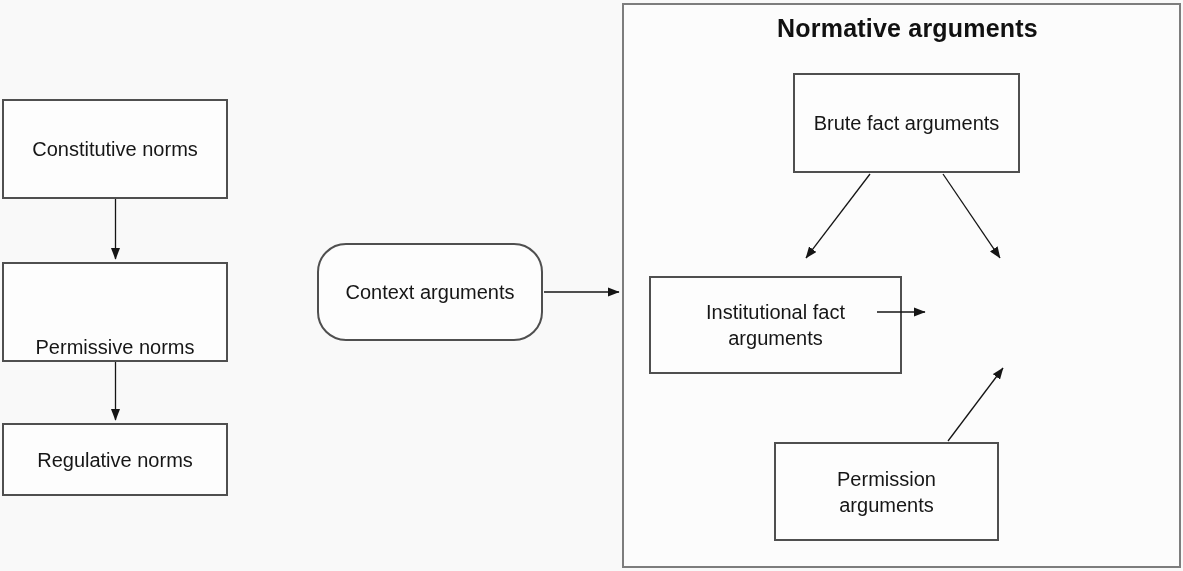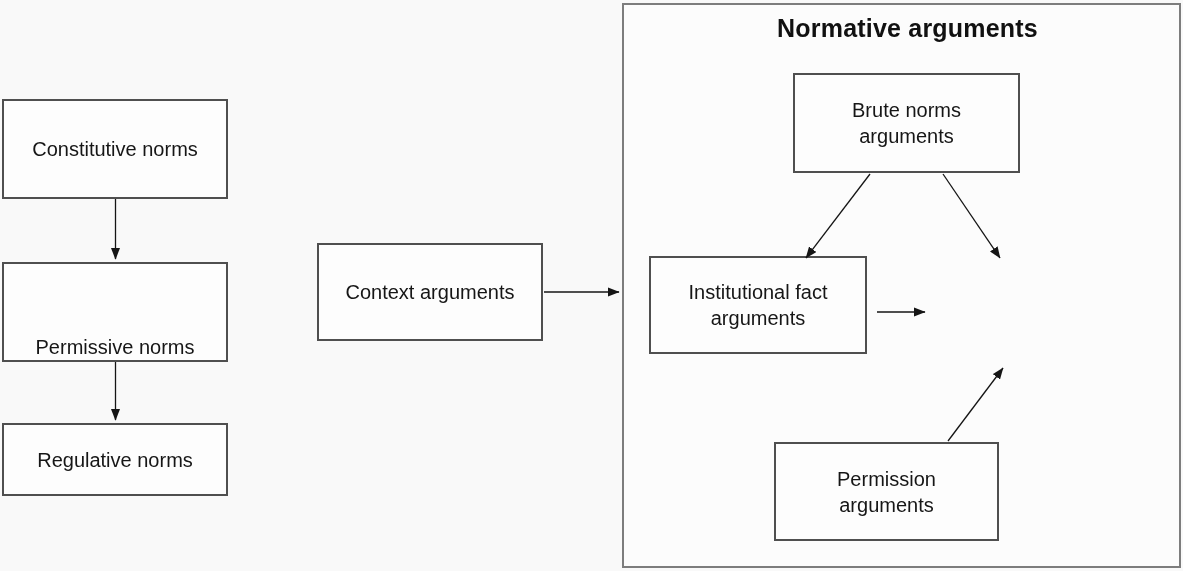--- a/index.html
+++ b/index.html
@@ -44,23 +44,23 @@
     text-align: center;
     font-size: 20px;
     color: #161616;
     line-height: 1.3;
     padding: 0 14px;
     z-index: 1;
   }
   .node-constitutive { left: 2px;   top: 99px;  width: 226px; height: 100px; }
   .node-permissive   { left: 2px;   top: 262px; width: 226px; height: 100px; align-items: flex-end; }
   .node-regulative   { left: 2px;   top: 423px; width: 226px; height: 73px; }
-  .node-context      { left: 317px; top: 243px; width: 226px; height: 98px;  }
+  .node-context      { left: 317px; top: 243px; width: 226px; height: 98px; border-radius: 29px;  }
   .node-brute        { left: 793px; top: 73px;  width: 227px; height: 100px; }
-  .node-institutional{ left: 649px; top: 256px; width: 218px; height: 98px;  }
+  .node-institutional{ left: 649px; top: 276px; width: 253px; height: 98px;  }
   .node-obligation   { left: 929px; top: 262px; width: 226px; height: 100px; }
   .node-permission   { left: 774px; top: 442px; width: 225px; height: 99px;  }
   .edges-layer {
     position: absolute;
     left: 0; top: 0;
     width: 1183px; height: 571px;
     z-index: 2;
     pointer-events: none;
   }
   .edges-layer line {
@@ -87,21 +87,21 @@
 
   <div class="node node-regulative">
     <span>Regulative norms</span>
   </div>
 
   <div class="node node-context">
     <span>Context arguments</span>
   </div>
 
   <div class="node node-brute">
-    <span>Brute norms arguments</span>
+    <span>Brute fact arguments</span>
   </div>
 
   <div class="node node-institutional">
     <span>Institutional fact arguments</span>
   </div>
 
 
   <div class="node node-permission">
     <span>Permission arguments</span>
   </div>

